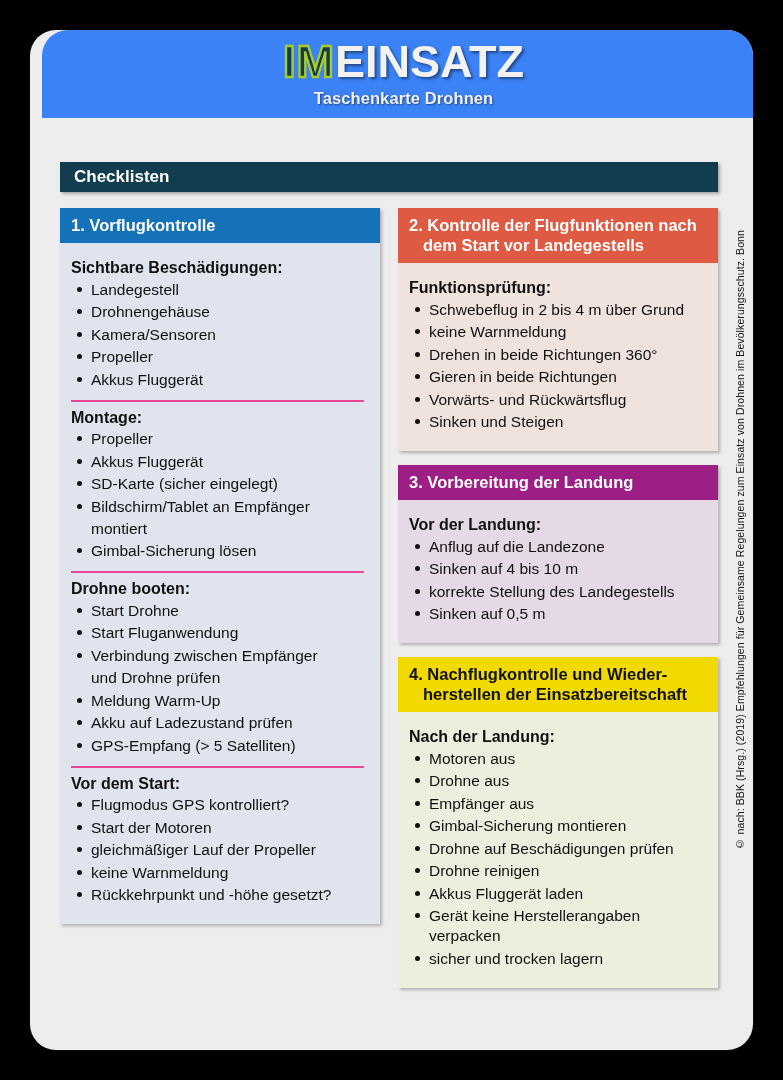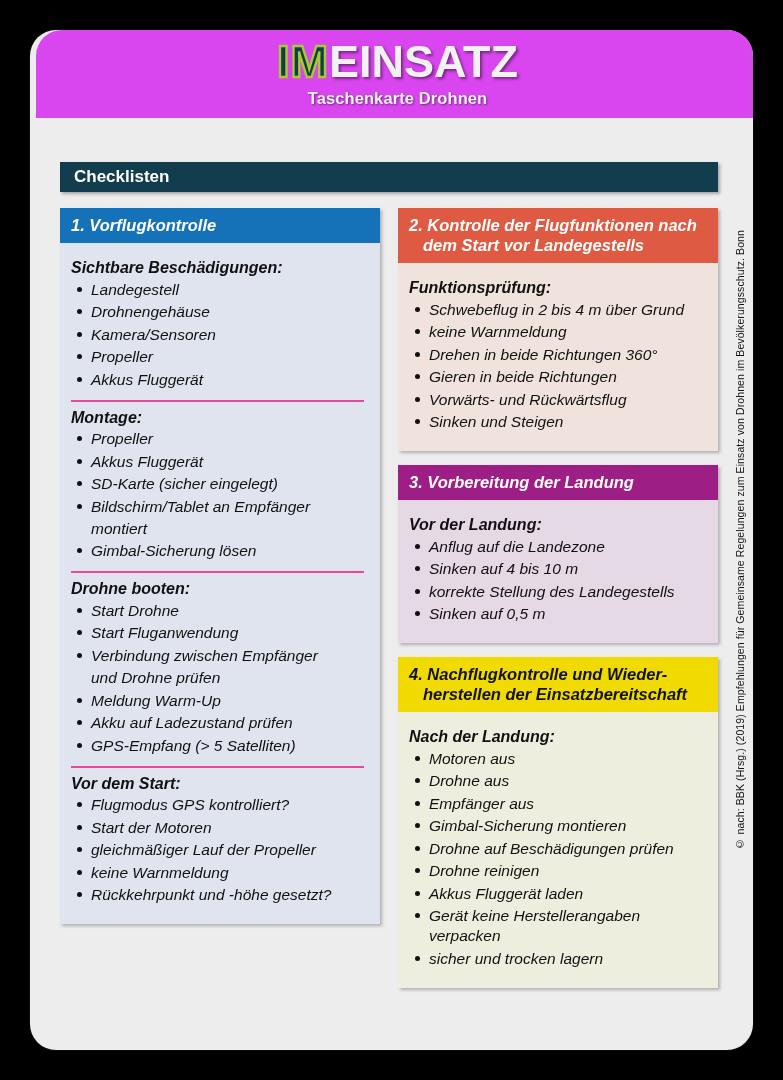--- a/index.html
+++ b/index.html
@@ -17,23 +17,23 @@
     left: 30px; top: 30px;
     width: 723px; height: 1020px;
     background: #ededed;
     border-radius: 26px;
     overflow: hidden;
     box-shadow: 0 0 0 1px #0a0a0a;
   }
 
   
   .header {
-    position: absolute; left: 6px; top: 0;
+    position: absolute; left: 12px; top: 0;
     width: 723px; height: 88px;
-    background: #d946ef;
+    background: #3b82f6;
     border-top-left-radius: 26px;
     border-top-right-radius: 26px;
     text-align: center;
   }
   .logo-line {
     margin-top: 9px;
     font-size: 45px;
     font-weight: 700;
     letter-spacing: -0.5px;
     line-height: 1;
@@ -75,21 +75,20 @@
     box-shadow: 2px 2px 3px rgba(0,0,0,0.30);
   }
 
   
   .columns {
     position: absolute;
     left: 30px; top: 178px;
     width: 658px;
     display: flex;
     gap: 18px;
-    font-style: italic;
   }
   .col { width: 320px; display: flex; flex-direction: column; gap: 14px; }
 
   
   .section { box-shadow: 2px 2px 3px rgba(0,0,0,0.25); }
   .sec-head {
     color: #ffffff;
     font-size: 16.5px;
     font-weight: 700;
     padding: 7px 10px 8px 11px;

